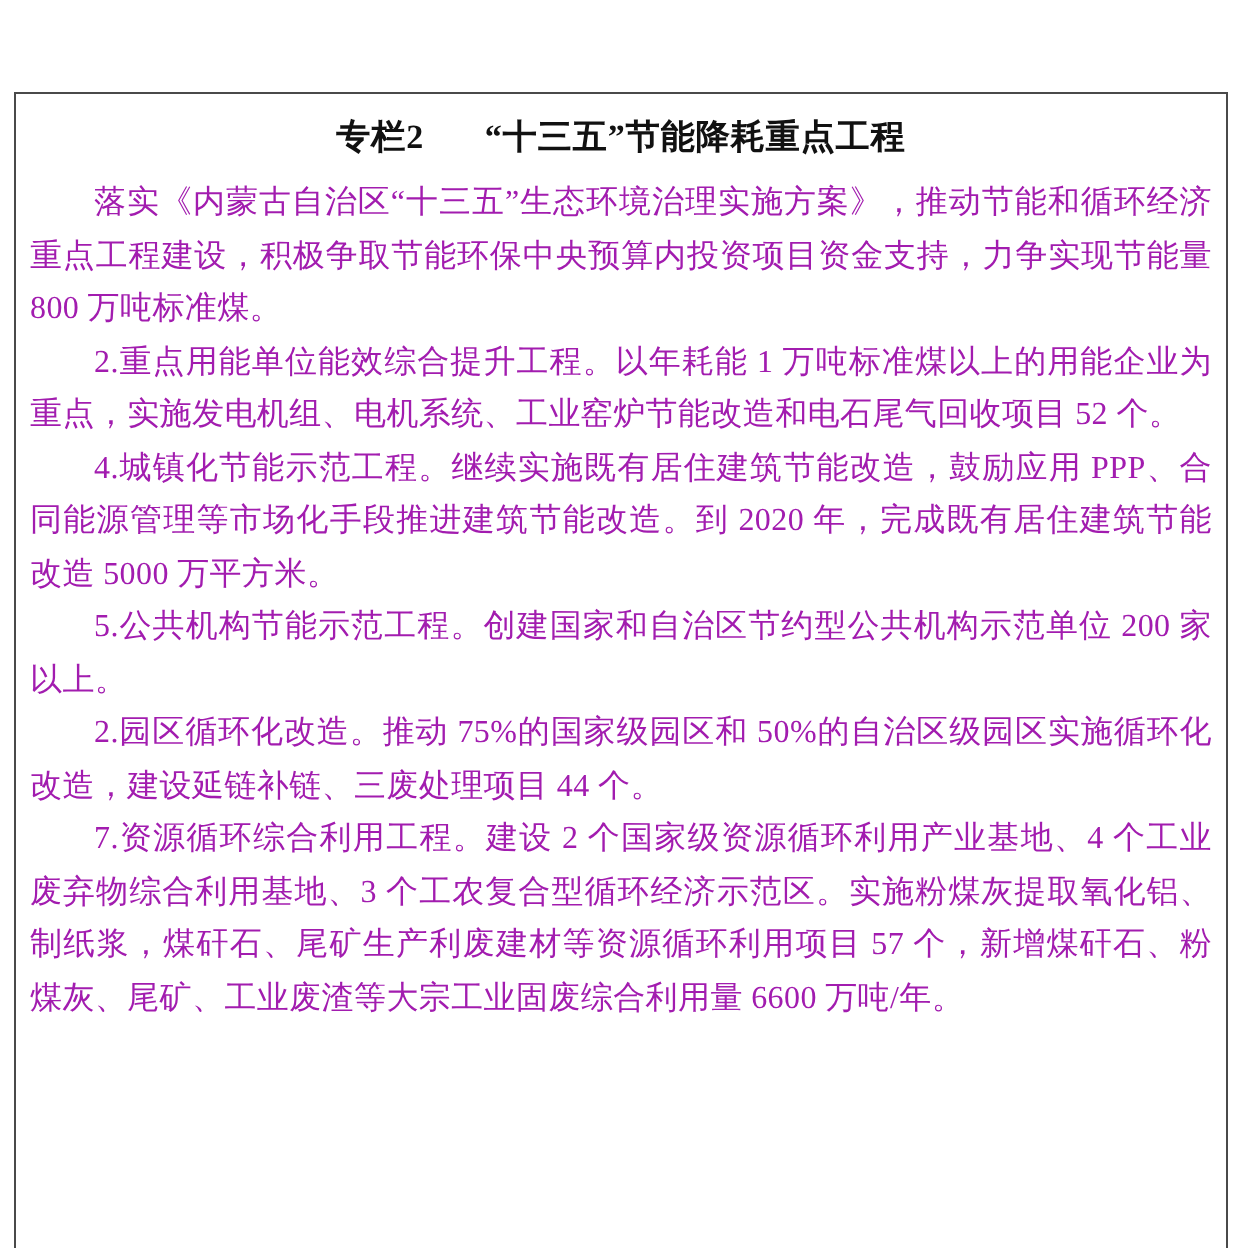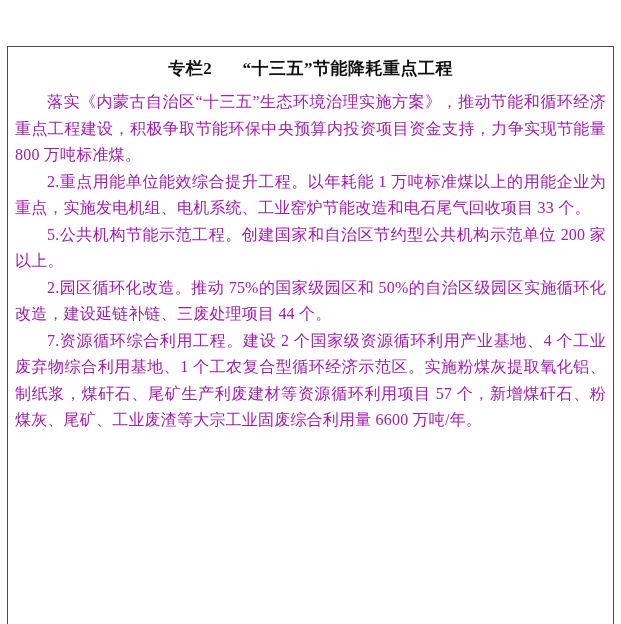--- a/index.html
+++ b/index.html
@@ -56,19 +56,20 @@
 <body>
 
 <div class="page">
   <div class="column-box">
     <h2 class="box-title">
       <span class="title-prefix">专栏2</span>
       <span class="title-main">“十三五”节能降耗重点工程</span>
     </h2>
     <div class="box-body">
       <p>落实《内蒙古自治区“十三五”生态环境治理实施方案》，推动节能和循环经济重点工程建设，积极争取节能环保中央预算内投资项目资金支持，力争实现节能量 800 万吨标准煤。</p>
-      <p>2.重点用能单位能效综合提升工程。以年耗能 1 万吨标准煤以上的用能企业为重点，实施发电机组、电机系统、工业窑炉节能改造和电石尾气回收项目 33 个。</p>
+      <p>2.重点用能单位能效综合提升工程。以年耗能 1 万吨标准煤以上的用能企业为重点，实施发电机组、电机系统、工业窑炉节能改造和电石尾气回收项目 52 个。</p>
+      <p>4.城镇化节能示范工程。继续实施既有居住建筑节能改造，鼓励应用 PPP、合同能源管理等市场化手段推进建筑节能改造。到 2020 年，完成既有居住建筑节能改造 5000 万平方米。</p>
       <p>5.公共机构节能示范工程。创建国家和自治区节约型公共机构示范单位 200 家以上。</p>
       <p>2.园区循环化改造。推动 75%的国家级园区和 50%的自治区级园区实施循环化改造，建设延链补链、三废处理项目 44 个。</p>
-      <p>7.资源循环综合利用工程。建设 2 个国家级资源循环利用产业基地、4 个工业废弃物综合利用基地、1 个工农复合型循环经济示范区。实施粉煤灰提取氧化铝、制纸浆，煤矸石、尾矿生产利废建材等资源循环利用项目 57 个，新增煤矸石、粉煤灰、尾矿、工业废渣等大宗工业固废综合利用量 6600 万吨/年。</p>
+      <p>7.资源循环综合利用工程。建设 2 个国家级资源循环利用产业基地、4 个工业废弃物综合利用基地、3 个工农复合型循环经济示范区。实施粉煤灰提取氧化铝、制纸浆，煤矸石、尾矿生产利废建材等资源循环利用项目 57 个，新增煤矸石、粉煤灰、尾矿、工业废渣等大宗工业固废综合利用量 6600 万吨/年。</p>
     </div>
   </div>
 </div>
 
 </body></html>

